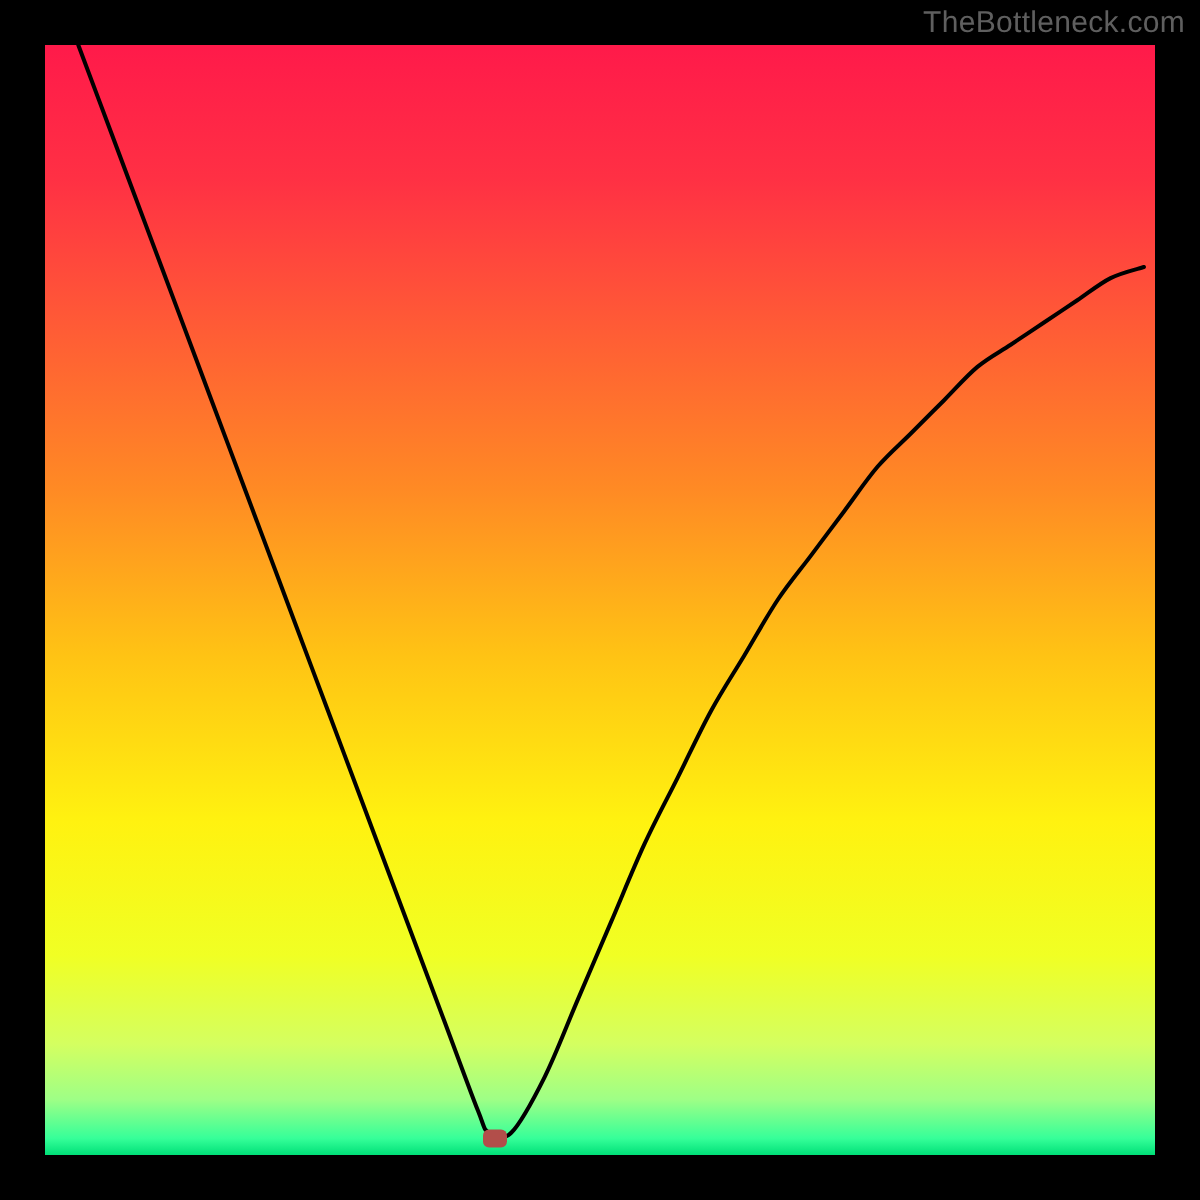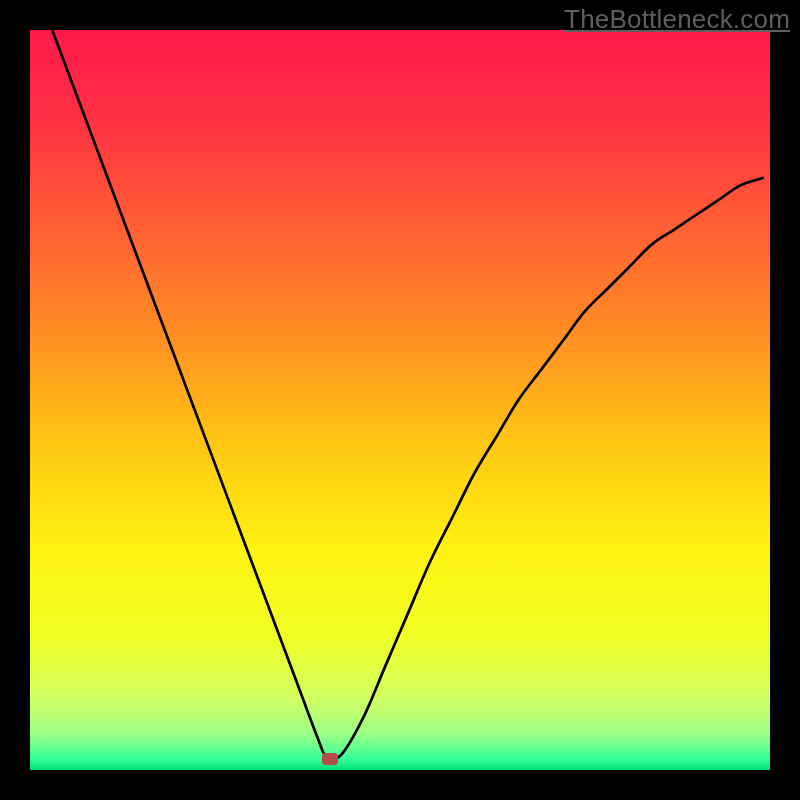--- a/index.html
+++ b/index.html
@@ -17,26 +17,25 @@
     top: 0;
     width: 800px;
     height: 800px;
     background: #000;
   }
   .watermark {
     position: absolute;
     top: 4px;
     right: 10px;
     color: #5f5f5f;
-    font-size: 26px;
+    font-size: 20px;
     font-weight: 400;
     letter-spacing: 0.2px;
     z-index: 30;
     user-select: none;
-    text-decoration: underline;
   }
   .plot-area {
     position: absolute;
     left: 30px;
     top: 30px;
     width: 740px;
     height: 740px;
     overflow: hidden;
   }
   .gradient {

